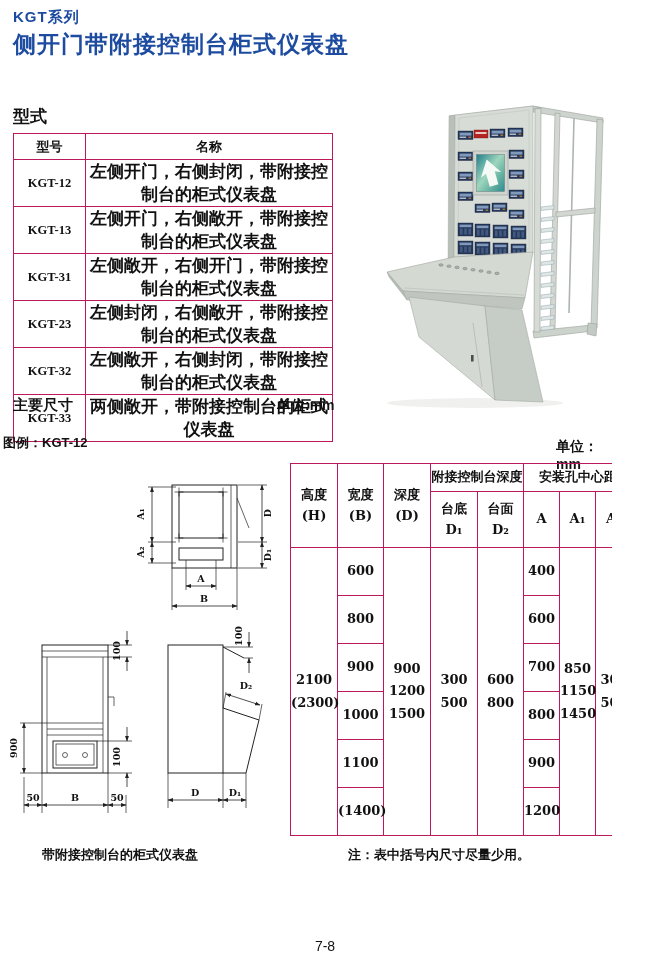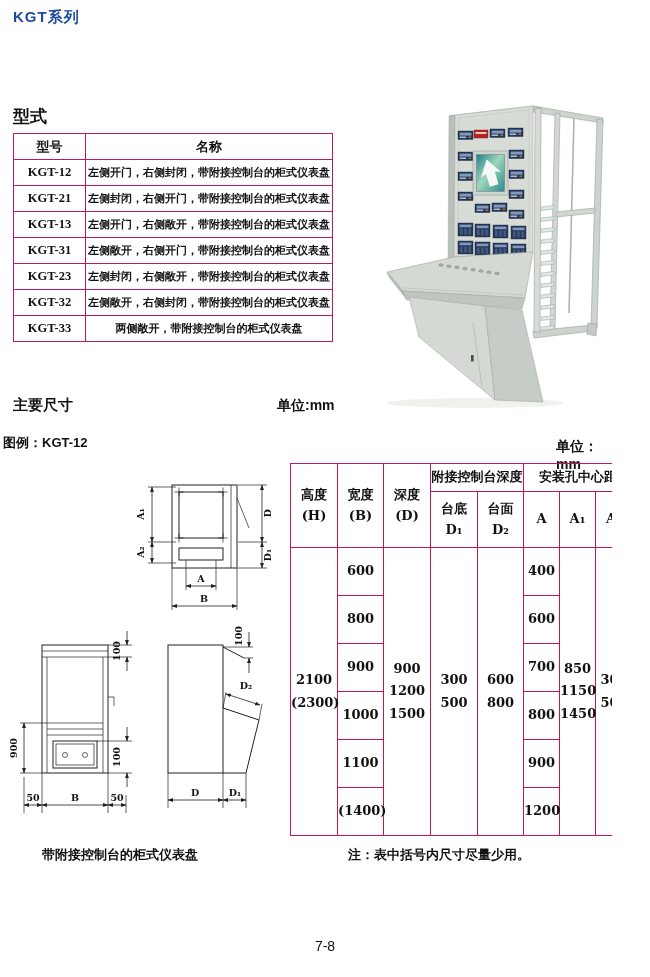--- a/index.html
+++ b/index.html
@@ -18,21 +18,21 @@
   .note{left:310px;top:846px;font-size:13px;font-weight:bold;margin-left:38px;}
   .pagenum{left:297px;top:938px;width:56px;text-align:center;font-size:14px;}
 
   table{border-collapse:collapse;table-layout:fixed;}
   th,td{border:1px solid #be185d;text-align:center;vertical-align:middle;
         font-weight:bold;color:#111;padding:0;}
   .type-table{left:13px;top:133px;width:319px;}
   .type-table th{height:25px;font-size:13px;}
   .type-table td{height:25px;}
   .type-table .model{font-family:"Liberation Serif",serif;font-size:12.5px;}
-  .type-table .name{font-size:11px;letter-spacing:0;margin-left:43px;}
+  .type-table .name{font-size:17px;letter-spacing:0;margin-left:43px;}
 
   .dim-table{left:290px;top:463px;width:342px;}
   .dim-table th{font-size:13px;line-height:1.6;}
   .dim-table .h1 th{height:27px;}
   .dim-table .h2 th{height:55px;}
   .dim-table td{height:47px;font-family:"DejaVu Serif","Liberation Serif",serif;
                 font-size:13px;line-height:1.7;}
   .sym{font-family:"DejaVu Serif","Liberation Serif",serif;font-weight:bold;}
 
   svg .ln{stroke:#222;stroke-width:1;fill:none;}
@@ -40,39 +40,36 @@
   svg .dim{stroke:#222;stroke-width:.8;fill:none;}
   svg text.dlab{font-family:"DejaVu Serif","Liberation Serif",serif;
                 font-size:9.5px;font-weight:bold;fill:#111;text-anchor:middle;}
 </style>
 </head>
 <body>
 
 <div class="page">
 
   <div class="abs series blue">KGT系列</div>
+  <div class="abs title blue">侧开门带附接控制台柜式仪表盘</div>
   <div class="abs sec-type">型式</div>
 
   <table class="abs type-table">
     <colgroup>
         <col style="width:72px">
         <col style="width:247px">
       </colgroup>
     <tbody>
         <tr>
       <th>型号</th>
       <th>名称</th>
     </tr>
     <tr>
           <td class="model">KGT-12</td>
           <td class="name">左侧开门，右侧封闭，带附接控制台的柜式仪表盘</td>
-        </tr>
-    <tr>
-          <td class="model">KGT-21</td>
-          <td class="name">左侧封闭，右侧开门，带附接控制台的柜式仪表盘</td>
         </tr>
     <tr>
           <td class="model">KGT-13</td>
           <td class="name">左侧开门，右侧敞开，带附接控制台的柜式仪表盘</td>
         </tr>
     <tr>
           <td class="model">KGT-31</td>
           <td class="name">左侧敞开，右侧开门，带附接控制台的柜式仪表盘</td>
         </tr>
     <tr>

